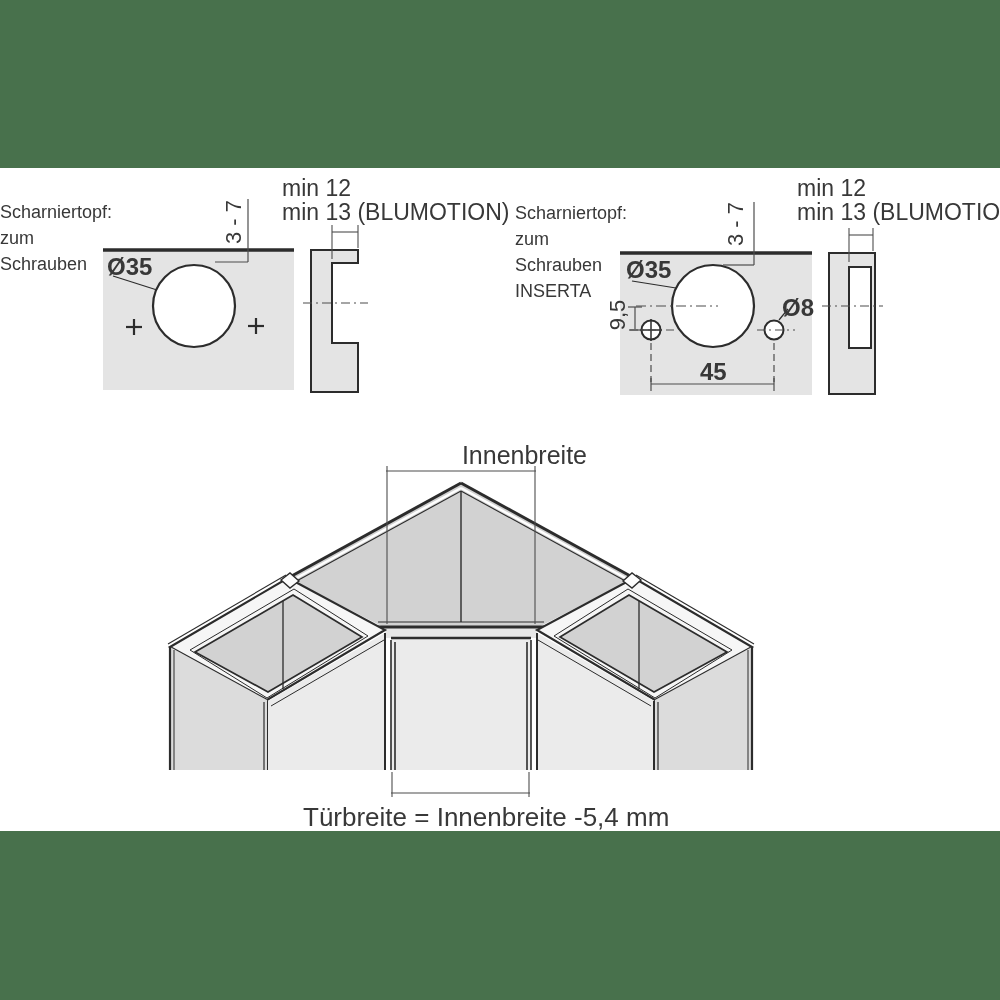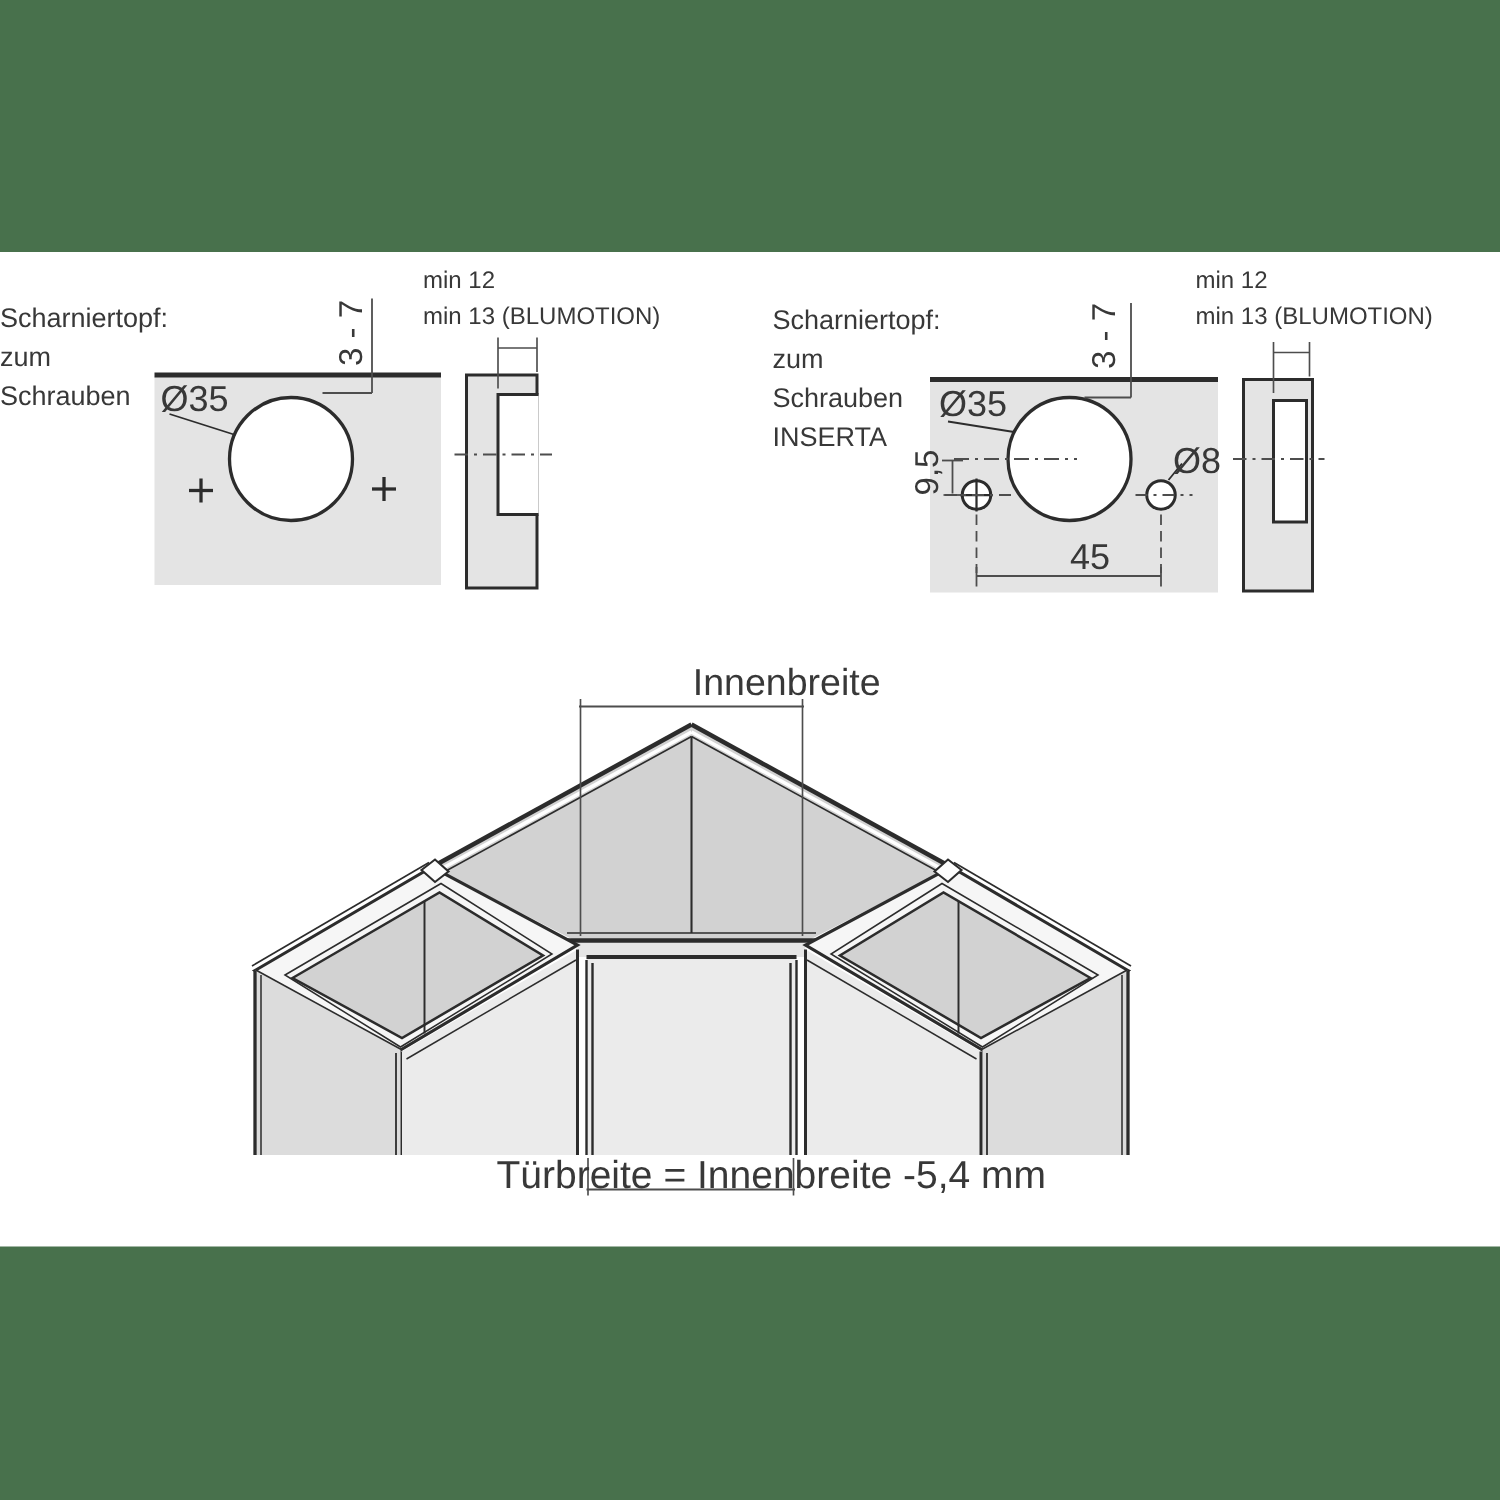--- a/index.html
+++ b/index.html
@@ -5,22 +5,22 @@
   html,body{margin:0;padding:0;}
   body{
     width:1000px;height:1000px;position:relative;background:#ffffff;
     font-family:"Liberation Sans", sans-serif;color:#383838;overflow:hidden;
   }
   .green-bar{position:absolute;left:0;width:1000px;background:#48714c;}
   #bar-top{top:0;height:168px;}
   #bar-bottom{top:831px;height:169px;}
   .txt{position:absolute;white-space:nowrap;color:#383838;}
   .title-block{font-size:18px;line-height:26px;}
-  .min-block{font-size:16px;line-height:24px;}
-  .dim-label{font-size:24px;}
+  .min-block{font-size:23px;line-height:24px;}
+  .dim-label{font-size:24px;font-weight:bold;}
   .dim-small{font-size:22px;}
   .rot{transform:rotate(-90deg);transform-origin:center;text-align:center;}
   #innenbreite-label{font-size:25px;text-align:right;width:240px;}
   #caption-label{font-size:26px;}
   svg{position:absolute;left:0;top:0;}
 </style>
 </head>
 <body>
 
 <div class="green-bar" id="bar-top"></div>
@@ -206,17 +206,17 @@
 </div>
 
 <div class="txt dim-label" style="left:626px;top:256px;">Ø35</div>
 
 <div class="txt dim-small rot" style="left:707px;top:212px;width:56px;height:24px;">3 - 7</div>
 
 <div class="txt dim-label" style="left:782px;top:294px;">Ø8</div>
 
 <div class="txt dim-small rot" style="left:595px;top:303px;width:44px;height:24px;">9,5</div>
 
-<div class="txt dim-label" style="left:700px;top:358px;width:40px;text-align:right;">45</div>
+<div class="txt dim-label" style="left:700px;top:358px;width:40px;text-align:left;">45</div>
 
 <div class="txt" id="innenbreite-label" style="left:347px;top:441px;">Innenbreite</div>
 
-<div class="txt" id="caption-label" style="left:303px;top:768px;margin-left:28px;">Türbreite = Innenbreite -5,4 mm</div>
+<div class="txt" id="caption-label" style="left:303px;top:802px;">Türbreite = Innenbreite -5,4 mm</div>
 
 </body></html>

